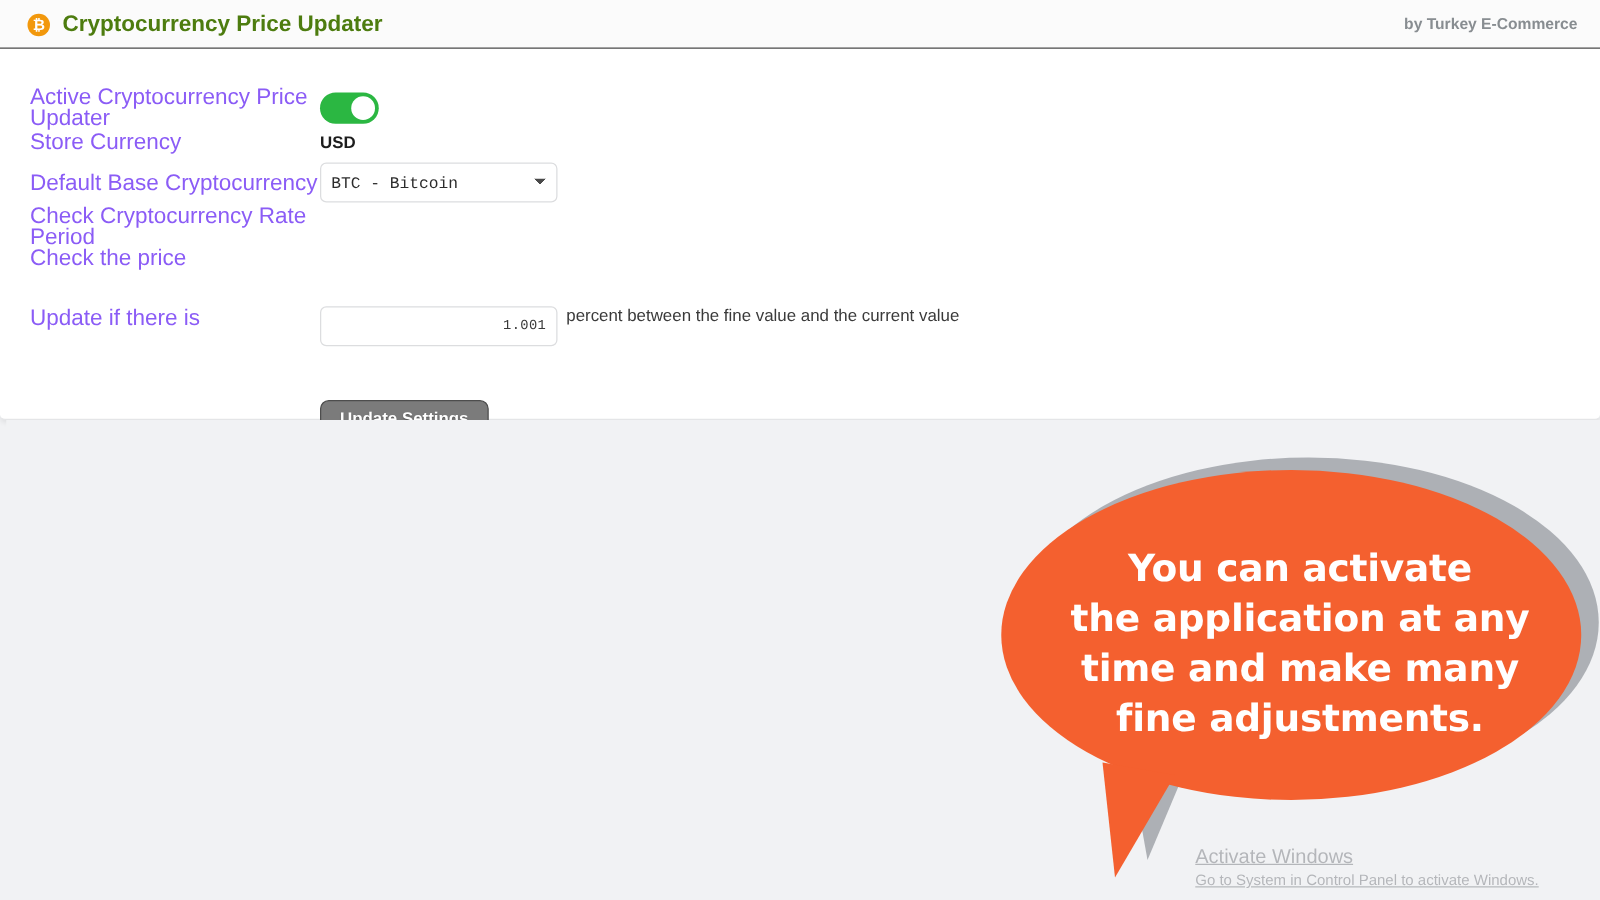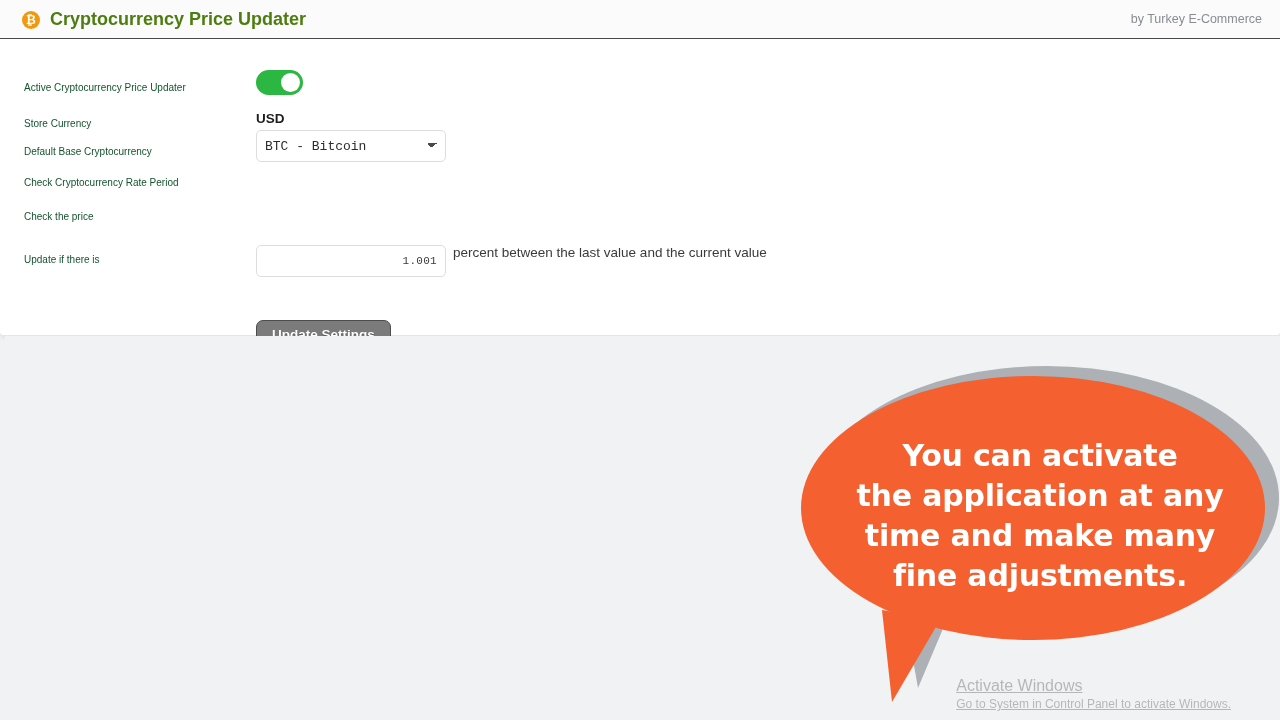--- a/index.html
+++ b/index.html
@@ -59,42 +59,42 @@
     font-weight: bold;
   }
 
   .title-right {
     position: absolute;
     right: 18px; top: 0;
     height: 39px;
     line-height: 39px;
     font-size: 12.5px;
     color: #888d91;
+    font-weight: bold;
   }
 
   
   .form {
     position: absolute;
     left: 0; top: 39px;
     width: 1280px;
   }
 
   .row {
     position: absolute;
     left: 24px;
     display: flex;
     align-items: center;
   }
 
   .label {
     width: 232px;
-    font-size: 10px;
-    color: #14532d;
+    font-size: 18px;
+    color: #8b5cf6;
     line-height: 17px;
-    margin-top: 10px;
   }
 
   .control { position: relative; }
 
   
   .toggle {
     width: 47px; height: 25px;
     border-radius: 13px;
     background: #2bb742;
     position: relative;
@@ -285,21 +285,21 @@
       </div>
 
       <div class="row" style="top:159px;">
         <div class="label">Check the price</div>
       </div>
 
       <div class="row" style="top:193px;">
         <div class="label">Update if there is</div>
         <div class="control" style="display:flex;align-items:flex-start;margin-top:13px;">
           <input class="num" value="1.001" style="">
-          <span class="suffix">percent between the last value and the current value</span>
+          <span class="suffix">percent between the fine value and the current value</span>
         </div>
       </div>
 
       <button class="btn">Update Settings</button>
 
     </div>
   </div>
 
   <div class="bubble-area">
 

